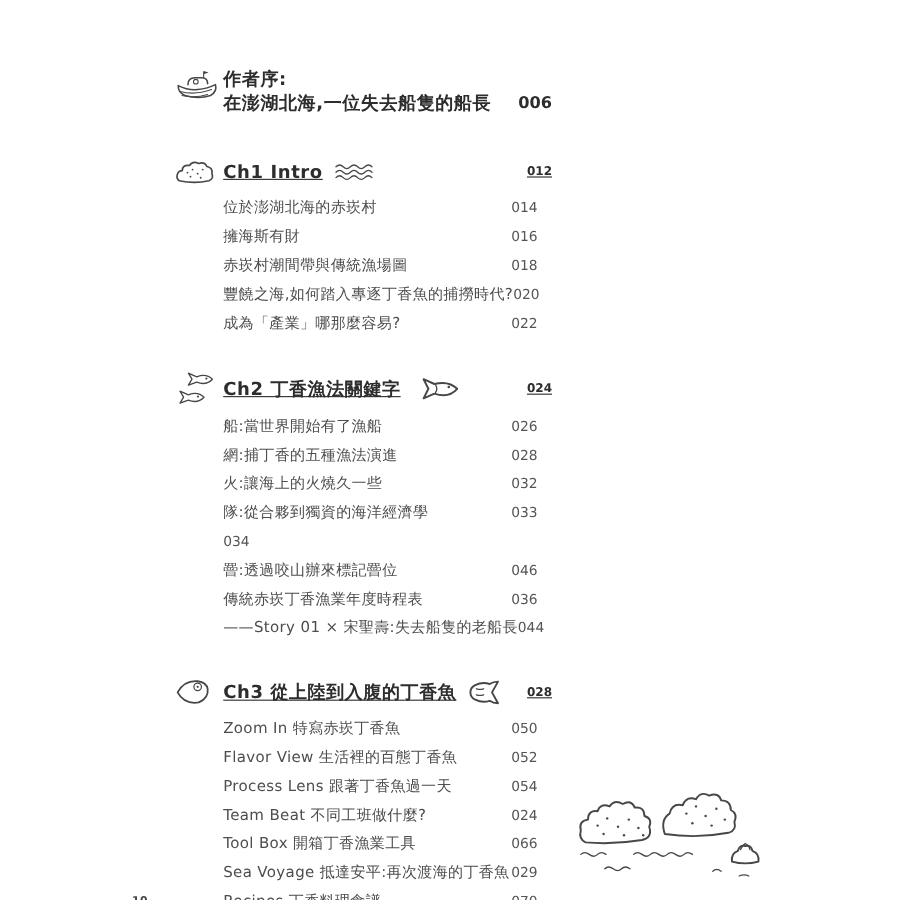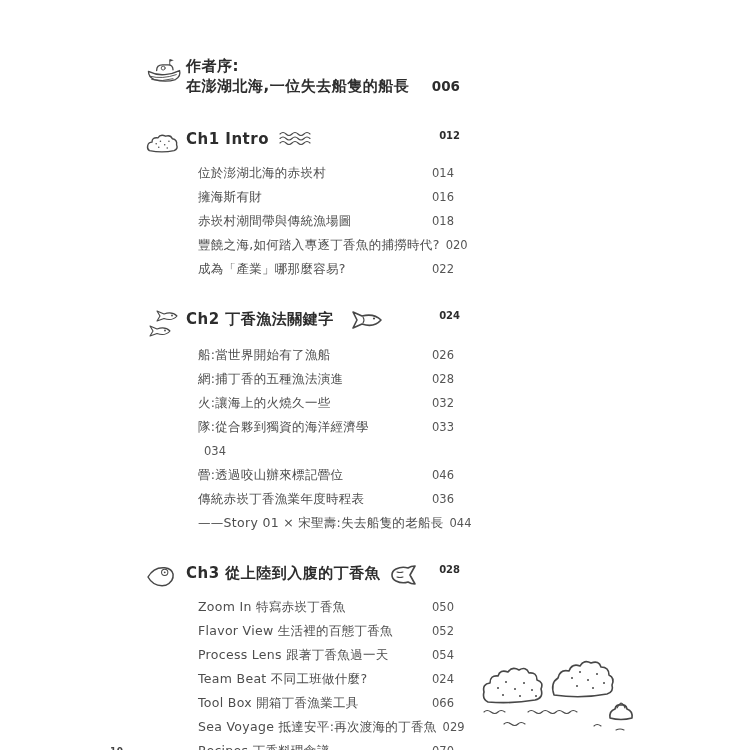--- a/index.html
+++ b/index.html
@@ -7,32 +7,32 @@
     width:750px;height:750px;
     background:#f7f7f7;
     font-family:"DejaVu Sans","Liberation Sans",sans-serif;
   }
   .page{
     position:relative;width:750px;height:750px;margin:0 auto;
     background:#ffffff;overflow:hidden;color:#3b3b3b;
   }
   .toc{position:absolute;left:146px;top:56px;width:314px;}
   .icon-col{flex:0 0 40px;display:flex;align-items:flex-end;justify-content:flex-start;}
-  .hdr-row{display:flex;align-items:flex-start;}
+  .hdr-row{display:flex;align-items:center;text-decoration:underline;}
   .hdr-title{font-size:15px;font-weight:bold;color:#2d2d2d;letter-spacing:0.5px;white-space:nowrap;}
   .hdr-deco{margin-left:9px;display:flex;align-items:center;}
   .hdr-page{margin-left:auto;font-size:10px;font-weight:bold;color:#2d2d2d;flex:0 0 34px;text-align:right;}
   .preface{display:flex;align-items:flex-start;}
   .preface .lines{flex:1;}
   .preface-line{font-size:15px;font-weight:bold;color:#2d2d2d;line-height:20px;letter-spacing:0.5px;}
   .preface-page{align-self:flex-end;font-size:13.5px;font-weight:bold;color:#2d2d2d;flex:0 0 34px;text-align:right;line-height:20px;}
-  .items{margin-left:52px;margin-top:4px;}
+  .items{margin-left:40px;margin-top:4px;}
   .item-row{display:flex;align-items:baseline;margin-top:10px;}
   .item-label{flex:1;font-size:12.5px;color:#4d4d4d;line-height:14px;letter-spacing:0.3px;white-space:nowrap;}
-  .item-page{flex:0 0 34px;text-align:center;font-size:11.5px;color:#555555;}
+  .item-page{flex:0 0 34px;text-align:left;font-size:11.5px;color:#555555;}
   .section{margin-top:34px;}
   .folio{position:absolute;left:110px;top:698px;font-size:9px;font-weight:bold;color:#444;letter-spacing:0.5px;margin-top:48px;}
   .scene{position:absolute;left:476px;top:650px;}
   svg .ink{stroke:#474747;fill:none;stroke-width:1.6;stroke-linecap:round;stroke-linejoin:round;}
   svg .ink-thin{stroke:#474747;fill:none;stroke-width:1.1;stroke-linecap:round;stroke-linejoin:round;}
   svg .dot{fill:#474747;stroke:none;}
 </style>
 </head>
 <body>
 

